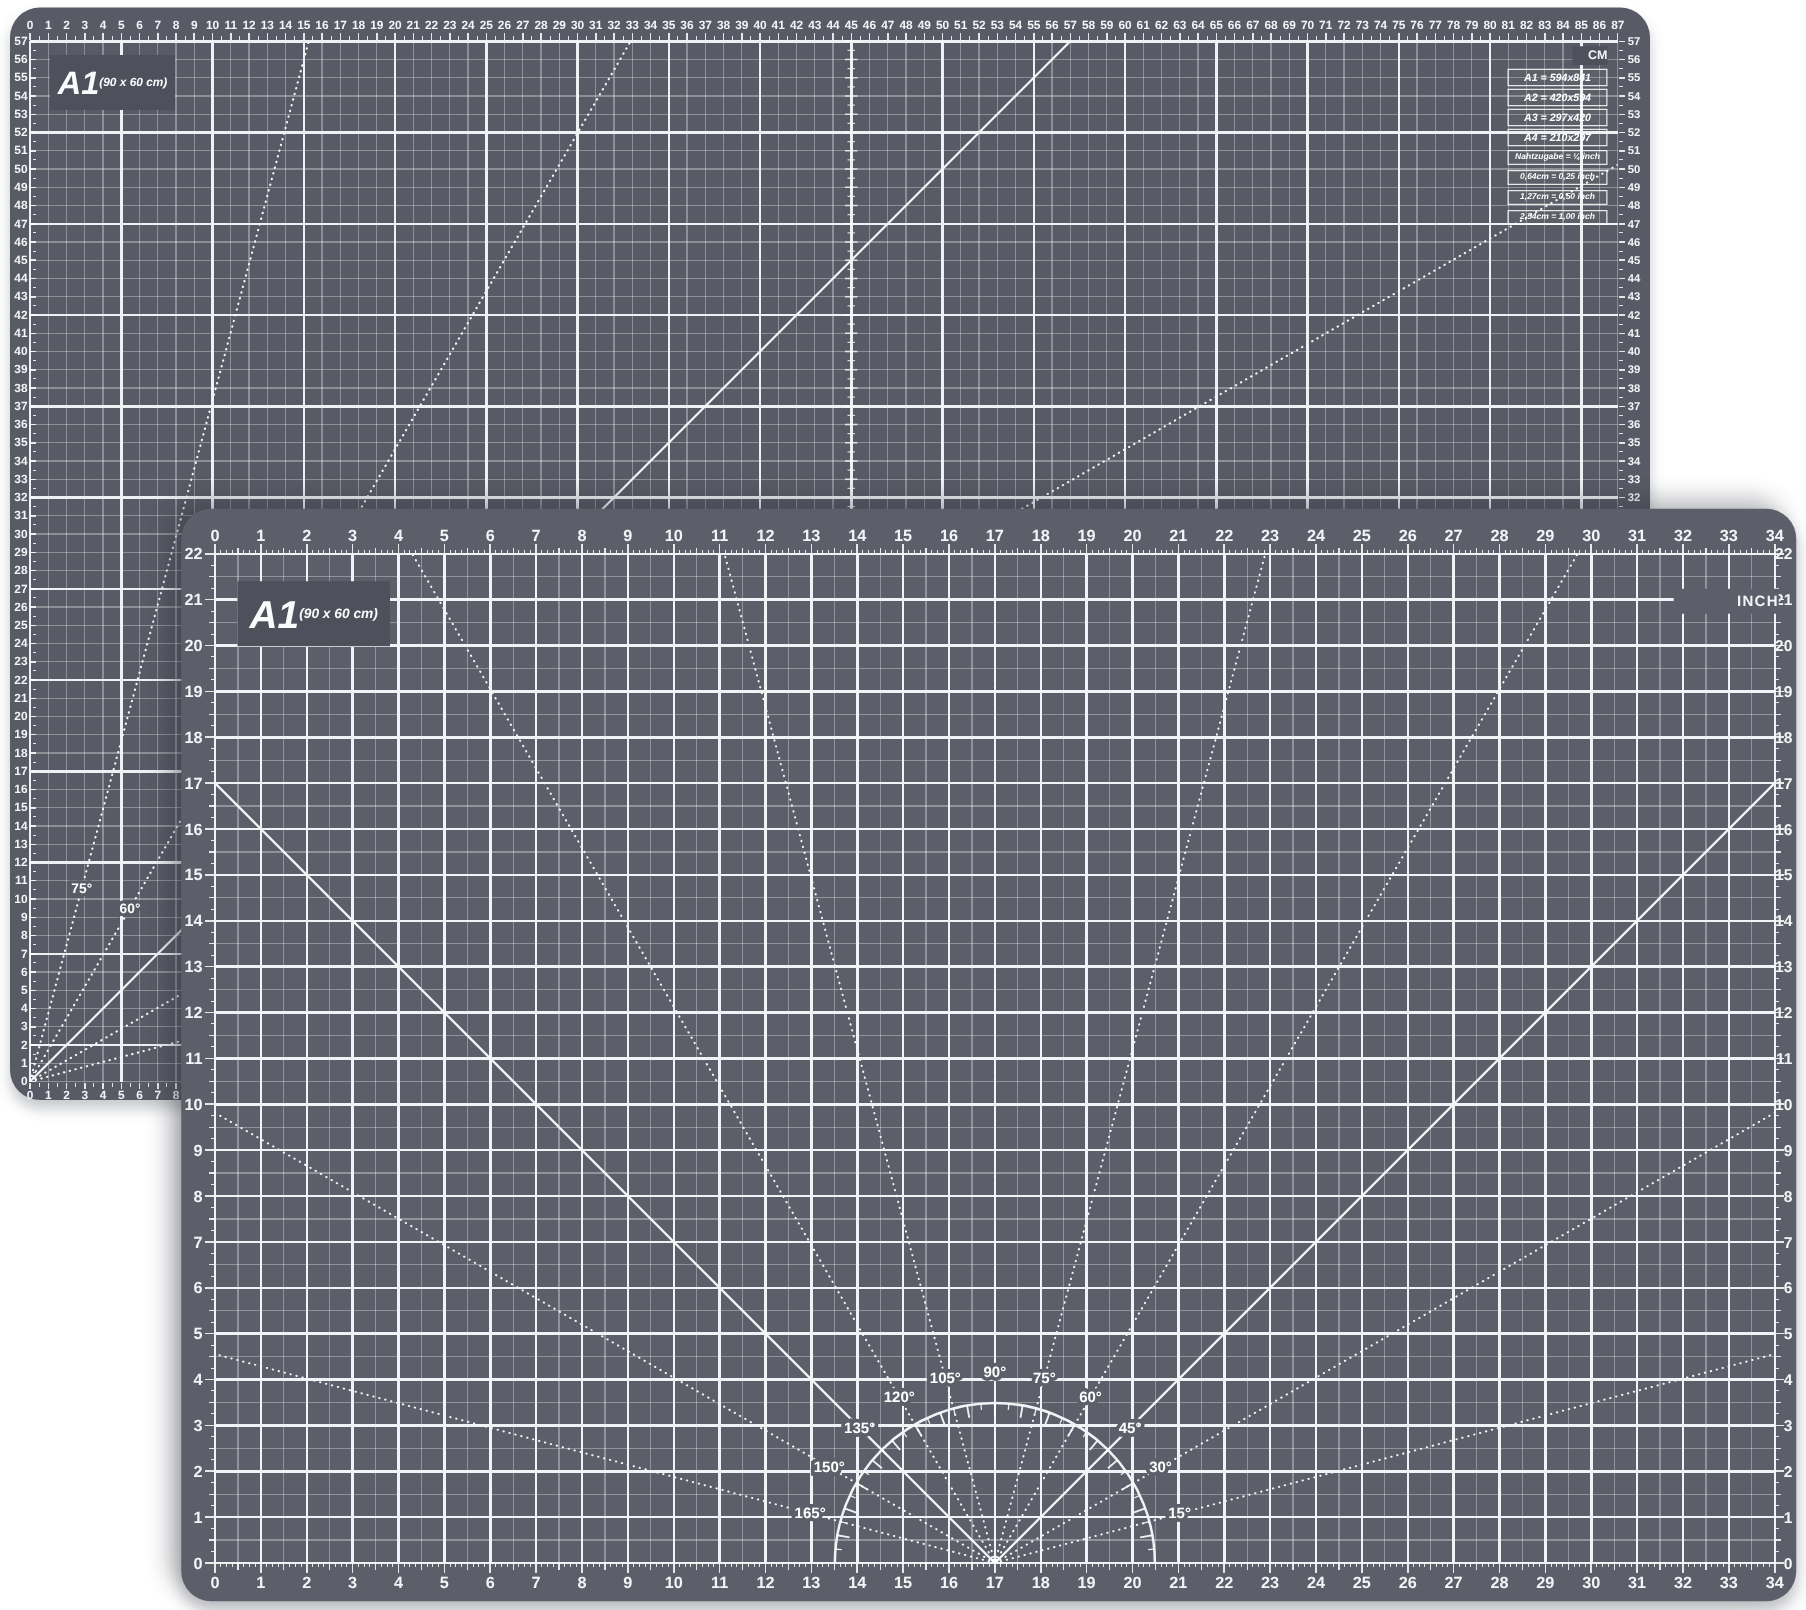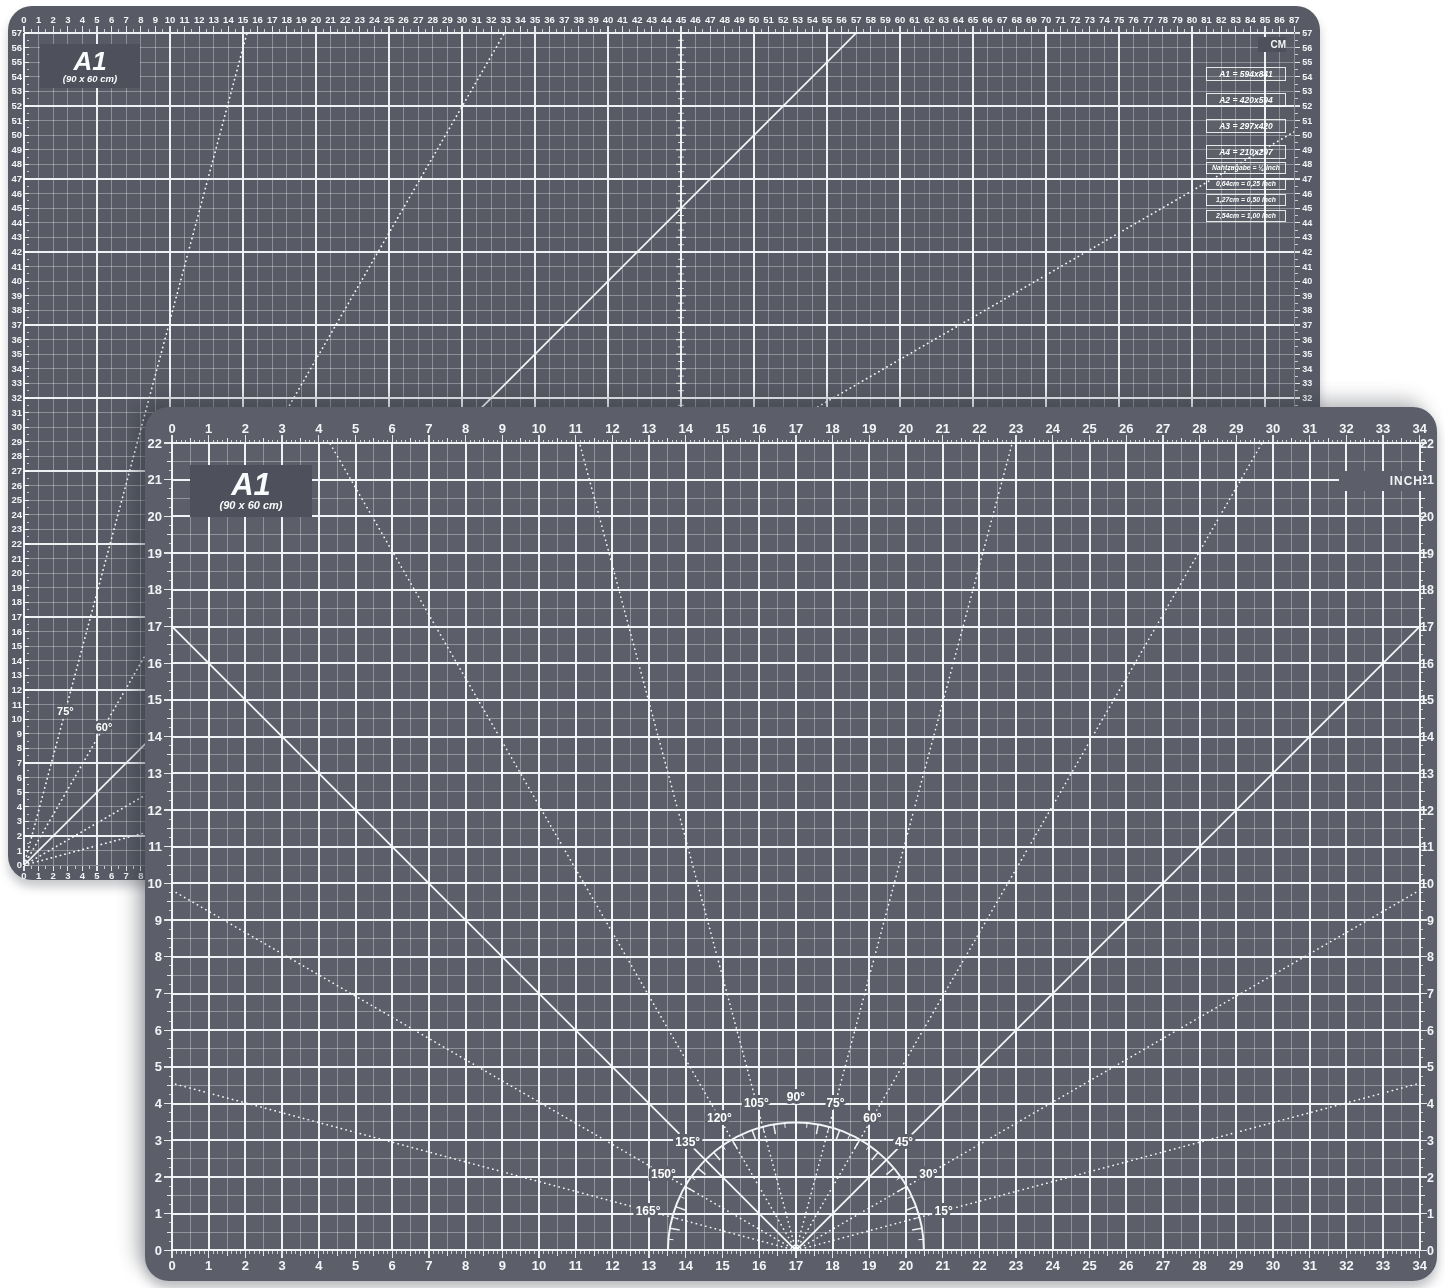--- a/index.html
+++ b/index.html
@@ -5,36 +5,36 @@
   html,body{margin:0;padding:0;background:#ffffff;}
   .stage{position:relative;width:1445px;height:1288px;background:#ffffff;overflow:hidden;
          font-family:"Liberation Sans",sans-serif;}
   .mat{position:absolute;border-radius:24px;}
   .mat-back{left:8px;top:6px;width:1312px;height:874px;background:#585b65;
             box-shadow:0 7px 10px rgba(70,75,86,0.30);}
   .mat-front{left:145px;top:407px;width:1292px;height:874px;background:#5c5f69;
              box-shadow:-10px -8px 18px rgba(40,44,54,0.30), 0 8px 12px rgba(70,75,86,0.32);}
   .mat svg{position:absolute;left:0;top:0;width:100%;height:100%;}
   svg text{font-family:"Liberation Sans",sans-serif;}
-  .labelbox{position:absolute;display:flex;flex-direction:column;align-items:center;justify-content:center;
+  .labelbox{position:absolute;display:flex;flex-direction:row;align-items:center;justify-content:center;
             background:#4e515b;color:#fafbfc;font-style:italic;font-weight:700;}
   .lb-back{left:32px;top:38px;width:100px;height:44px;}
   .lb-back .lb-title{font-size:26px;line-height:24px;}
   .lb-back .lb-sub{font-size:9.5px;line-height:11px;}
   .lb-front{left:45px;top:58px;width:122px;height:52px;}
   .lb-front .lb-title{font-size:31px;line-height:29px;}
   .lb-front .lb-sub{font-size:11px;line-height:13px;}
   .unit-chip{position:absolute;color:#f3f4f7;font-weight:700;text-align:right;}
   .chip-cm{left:1250px;top:31px;width:28px;height:15px;line-height:15px;font-size:10px;background:#4e515b;}
   .chip-inch{left:1194px;top:64px;width:84px;height:20px;line-height:20px;font-size:12px;
              letter-spacing:1px;background:#5c5f69;}
   .size-table{position:absolute;left:1198px;top:49px;width:80px;}
   .size-table .row{border:1px solid rgba(255,255,255,0.85);color:#ffffff;font-weight:700;
                    font-style:italic;text-align:center;background:rgba(255,255,255,0.03);}
-  .size-table .row.big{font-size:8.5px;height:12px;line-height:12px;margin-bottom:2px;margin-top:12px;}
+  .size-table .row.big{font-size:8.5px;height:12px;line-height:12px;margin-bottom:2px;}
   .size-table .row.small{font-size:6.8px;height:10px;line-height:10px;margin-bottom:4px;}
   .size-table .row.small.first{margin-top:3px;}
 </style>
 </head>
 <body>
 
 <div class="stage">
 
   <div class="mat mat-back">
     <svg id="svgB" viewBox="0 0 1312 874">

